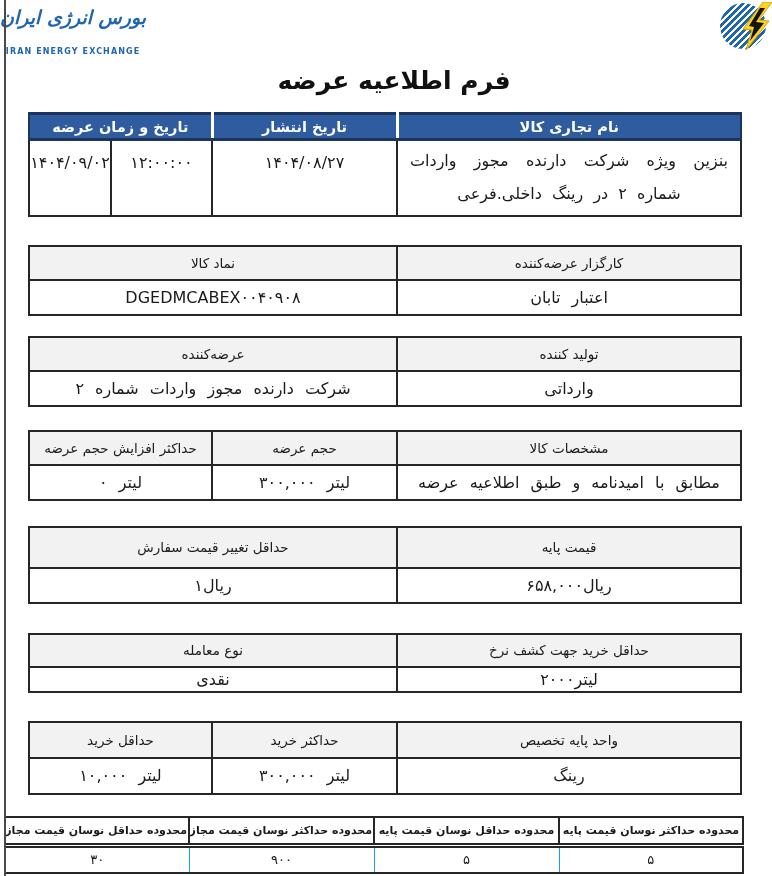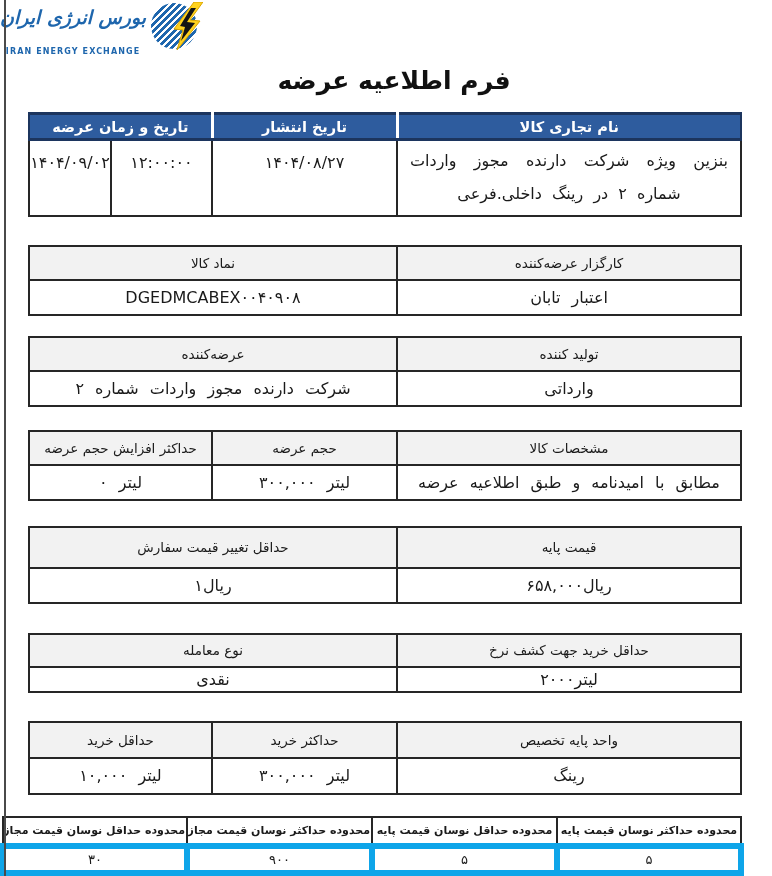--- a/index.html
+++ b/index.html
@@ -14,21 +14,21 @@
   .page { position: relative; width: 772px; height: 876px; direction: rtl; }
   .page-edge {
     position: absolute; left: 4px; top: 0; bottom: 0; width: 2px;
     background: #4a4a4a;
   }
 
   
   .logo-row {
     direction: ltr;
     padding-top: 2px;
-    display: flex; justify-content: flex-start; align-items: flex-start; gap: 5px;
+    display: flex; justify-content: space-between; align-items: flex-start; gap: 5px;
     height: 54px;
   }
   .logo-text { text-align: right; padding-top: 4px; }
   .logo-fa {
     font-style: italic; font-weight: bold; font-size: 19px;
     color: var(--logo-blue, #1e66ad);
   }
   .logo-en {
     font-style: normal; font-size: 8px; letter-spacing: 1.1px; font-weight: bold;
     color: var(--logo-blue, #1e66ad); margin-top: 19px; text-align: center;
@@ -89,21 +89,21 @@
   .t-purchase { margin-bottom: 21px; }
   .t-purchase th { height: 36px; } .t-purchase td { height: 36px; }
 
   
   .t-fluct { width: 738px; margin: 0 28px 0 6px; border: 2px solid #262626; }
   .t-fluct th {
     background: #fff; font-weight: bold; font-size: 11px; white-space: nowrap;
     border: 2px solid #262626; border-bottom: 5px double #262626;
     height: 29px; padding: 2px 1px;
   }
-  .t-fluct td { border: 6px solid #0ea5e9; height: 27px; font-size: 13px; }
+  .t-fluct td { border: 1px solid #0ea5e9; height: 27px; font-size: 13px; }
 </style>
 </head>
 <body>
 
 <div class="page">
   <div class="page-edge"></div>
 
   <div class="logo-row">
     <div class="logo-text">
       <div class="logo-fa">بورس انرژی ایران</div>

